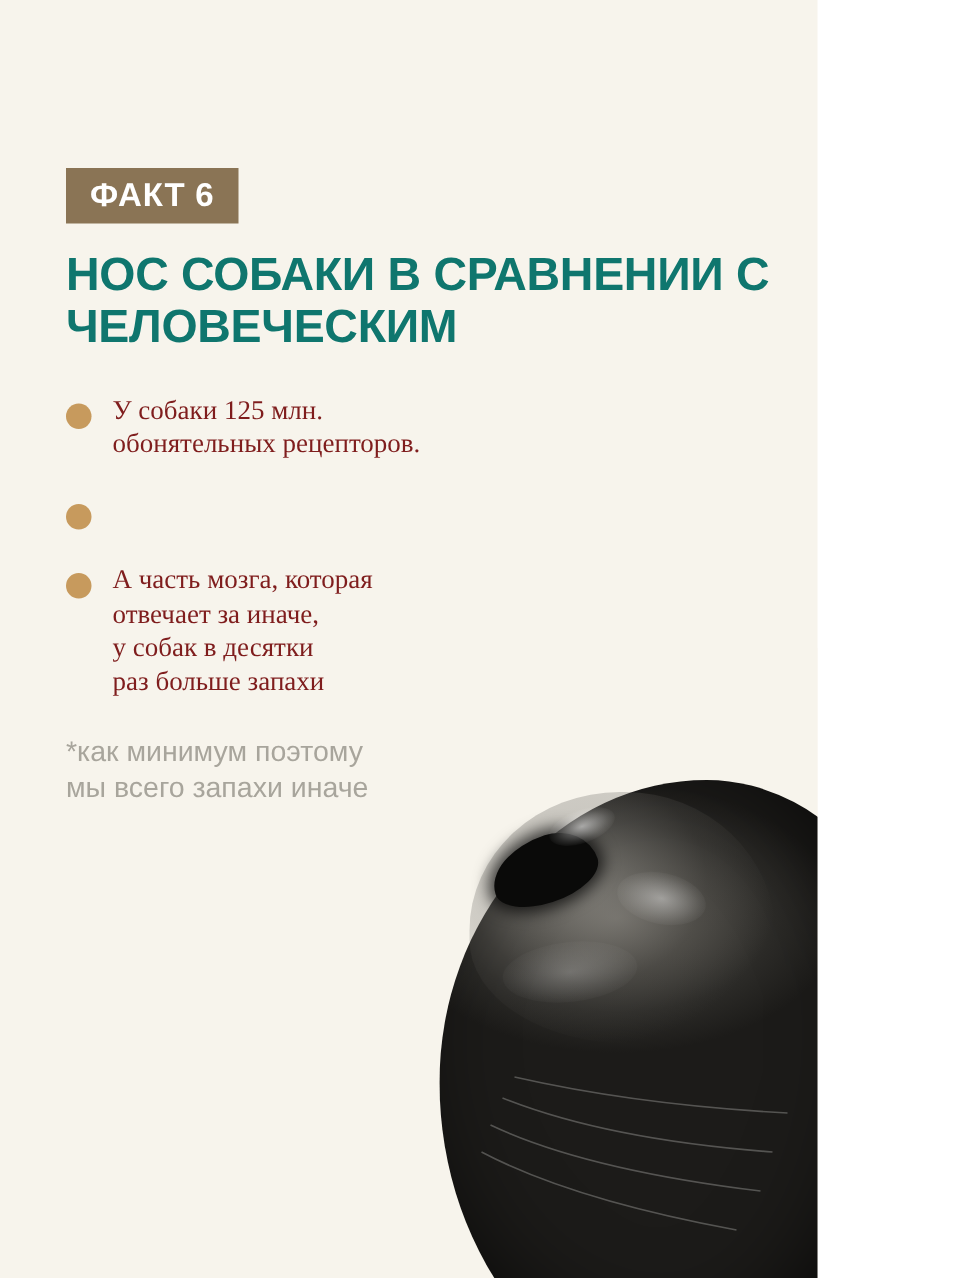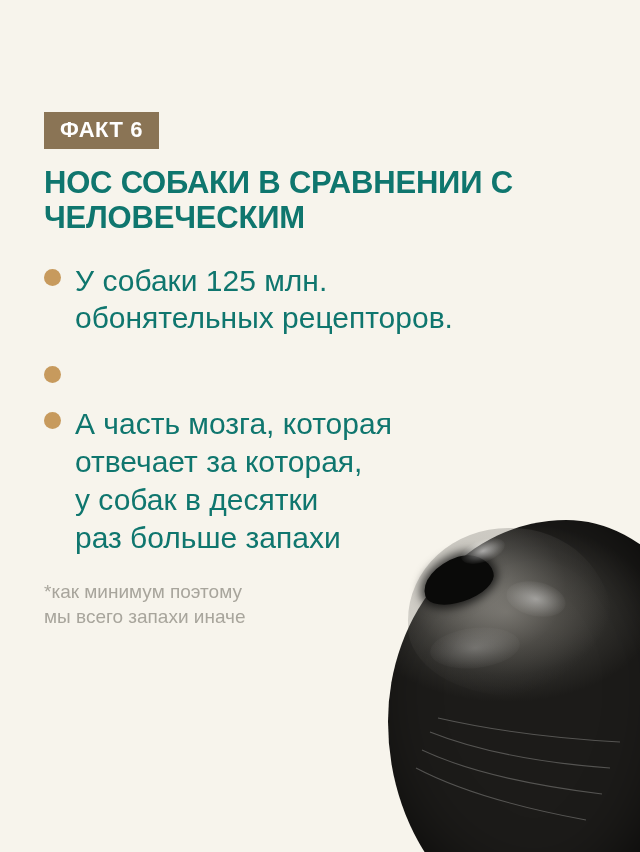--- a/index.html
+++ b/index.html
@@ -8,21 +8,21 @@
     background: #ffffff;
   }
   body {
     width: 640px;
     height: 852px;
     overflow: hidden;
     font-family: "Liberation Sans", sans-serif;
   }
   .card {
     position: relative;
-    width: 640px;
+    width: 545px;
     height: 852px;
     background: #f7f4ec;
     overflow: hidden;
   }
   
   .photo {
     position: absolute;
     right: 0;
     bottom: 0;
     width: 330px;
@@ -148,23 +148,24 @@
   .dot {
     flex: 0 0 auto;
     width: 17px;
     height: 17px;
     border-radius: 50%;
     background: #c79a5d;
     margin-top: 7px;
     margin-right: 14px;
   }
   .btext {
-    font-size: 30px;
+    font-size: 18px;
     line-height: 1.26;
-    color: #0f766e;
+    color: #7f1d1d;
+    font-family: Liberation Serif, serif;
   }
   .btext sup {
     font-size: 0.62em;
     vertical-align: super;
     line-height: 0;
   }
   .footnote {
     margin-top: 24px;
     margin-left: 0px;
     font-size: 19px;
@@ -214,21 +215,21 @@
       </li>
 
       <li class="bullet">
         <span class="dot"></span>
       </li>
 
       <li class="bullet">
         <span class="dot"></span>
         <span class="btext">
           <span>А часть мозга, которая</span><br>
-          <span>отвечает за которая,</span><br>
+          <span>отвечает за иначе,</span><br>
           <span>у собак в десятки</span><br>
           <span>раз больше запахи</span>
         </span>
       </li>
 
     </ul>
 
     <div class="footnote">
       <span class="star">*</span><span>как минимум поэтому</span><br>
       <span>мы всего запахи иначе</span>

